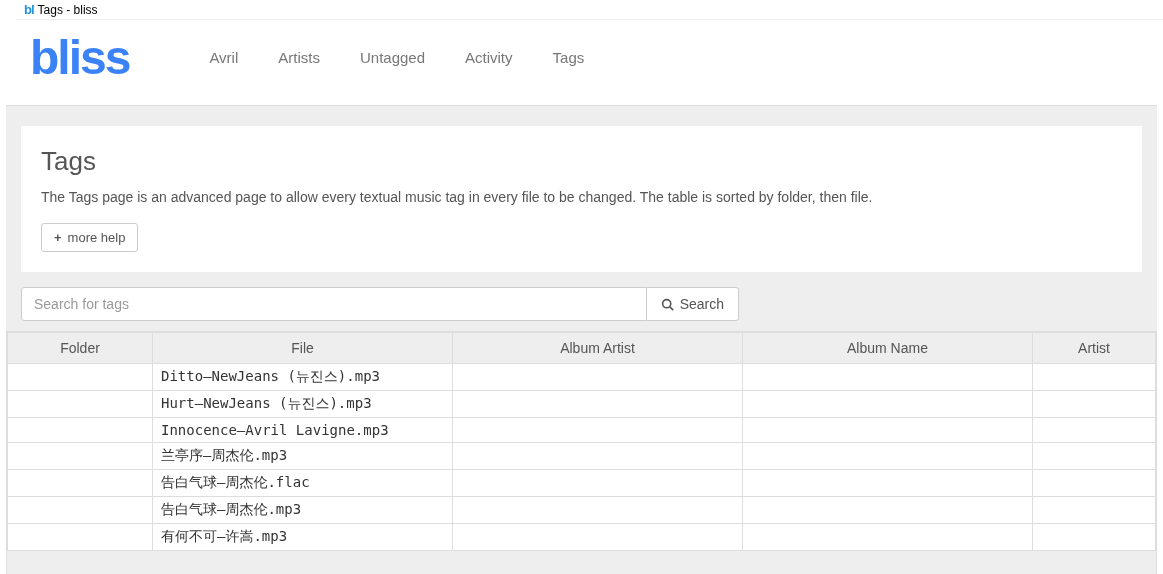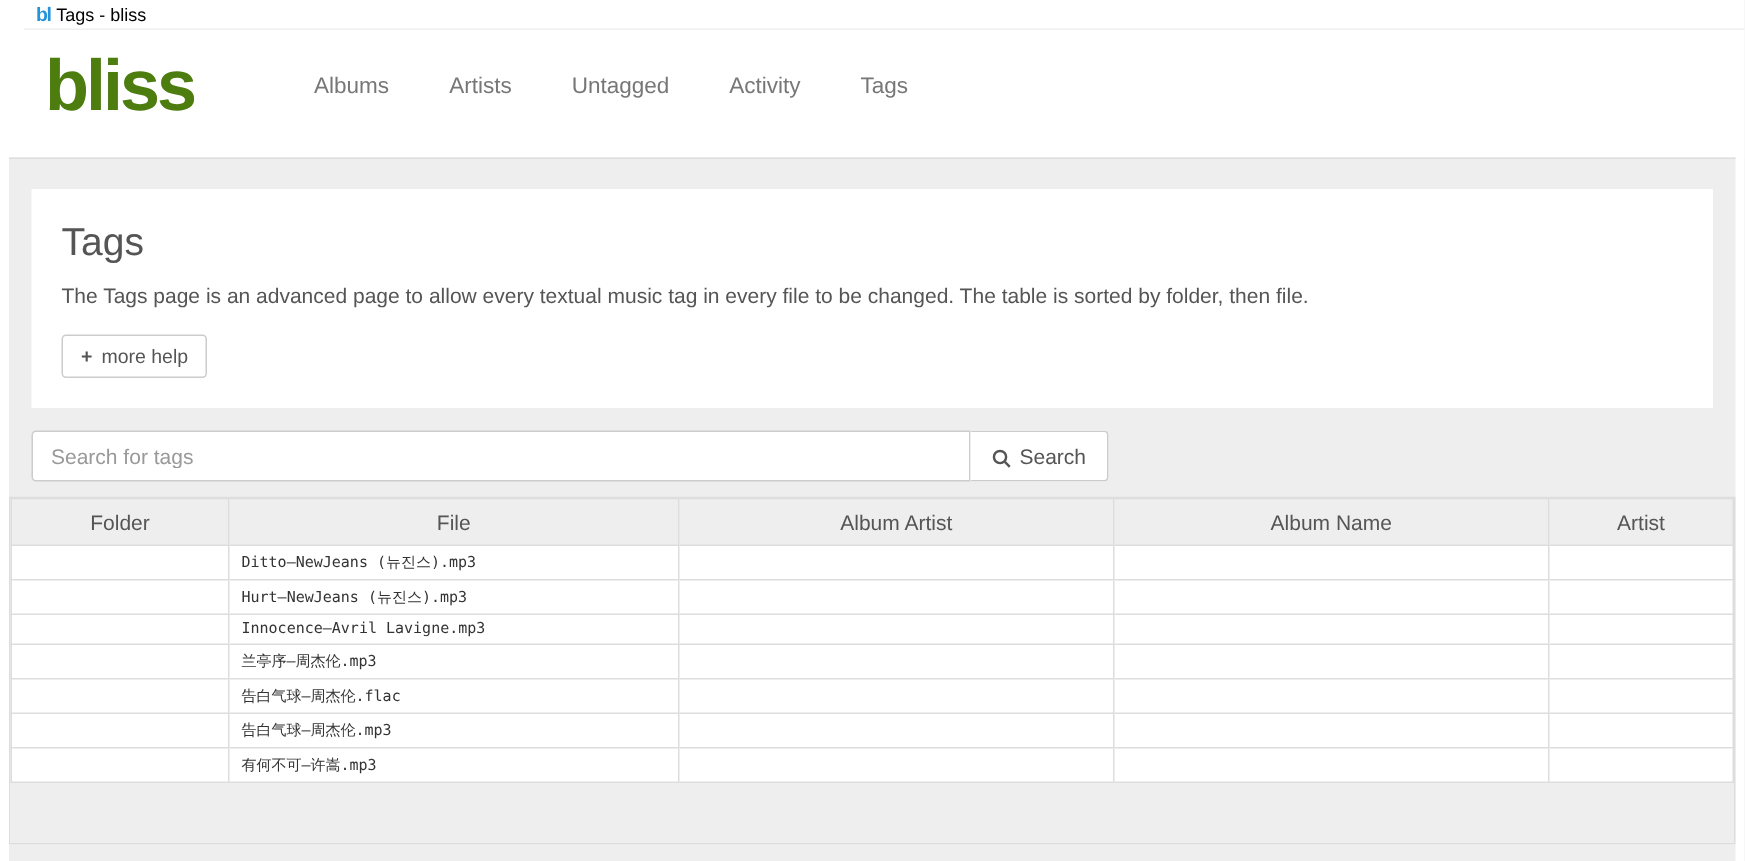--- a/index.html
+++ b/index.html
@@ -26,21 +26,21 @@
       margin-right: 4px;
       letter-spacing: -1px;
     }
     .header {
       display: flex;
       align-items: center;
       padding: 10px 30px 20px 30px;
       background: #fff;
     }
     .logo {
-      color: #4d7c0f;
+      color: #3b82f6;
       font-size: 48px;
       font-weight: bold;
       letter-spacing: -2px;
       margin-right: 80px;
     }
     .nav {
       display: flex;
       gap: 40px;
     }
     .nav-item {
@@ -102,21 +102,21 @@
     .search-btn {
       border: 1px solid #ccc;
       border-left: none;
       background: #fff;
       padding: 8px 14px;
       font-size: 14px;
       color: #555;
       cursor: pointer;
       border-radius: 0 3px 3px 0;
       display: inline-flex;
-      align-items: flex-end;
+      align-items: center;
       gap: 6px;
     }
     .table-container {
       background: #fff;
       border: 1px solid #ddd;
       margin: 0 -15px;
     }
     table {
       width: 100%;
       border-collapse: collapse;
@@ -129,21 +129,21 @@
       font-weight: normal;
       color: #555;
       font-size: 14px;
       border: 1px solid #ddd;
     }
     td {
       padding: 4px 8px;
       border: 1px solid #ddd;
       color: #333;
       font-family: "SimSun", "NSimSun", monospace;
-      font-size: 10px;
+      font-size: 14px;
       white-space: nowrap;
       overflow: hidden;
     }
     .col-folder { width: 145px; }
     .col-file { width: 300px; }
     .col-album-artist { width: 290px; margin-left: 10px; }
     .col-album-name { width: 290px; }
     .col-artist { width: auto; }
     .footer-bar {
       height: 40px;
@@ -158,21 +158,21 @@
 <body>
 
 <div class="window-title-bar">
   <span class="window-icon">bl</span>
   <span>Tags - bliss</span>
 </div>
 
 <div class="header">
   <div class="logo">bliss</div>
   <div class="nav">
-    <span class="nav-item">Albums</span>
+    <span class="nav-item">Avril</span>
     <span class="nav-item">Artists</span>
     <span class="nav-item">Untagged</span>
     <span class="nav-item">Activity</span>
     <span class="nav-item">Tags</span>
   </div>
 </div>
 
 <div class="content-wrapper">
   <div class="panel">
     <h1 class="page-title">Tags</h1>

